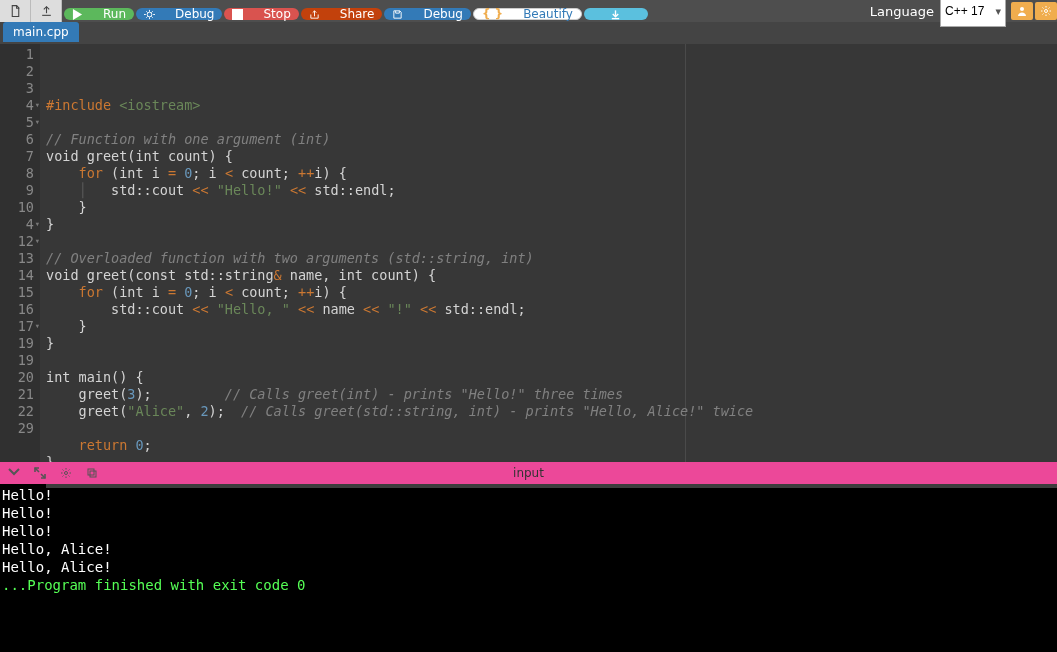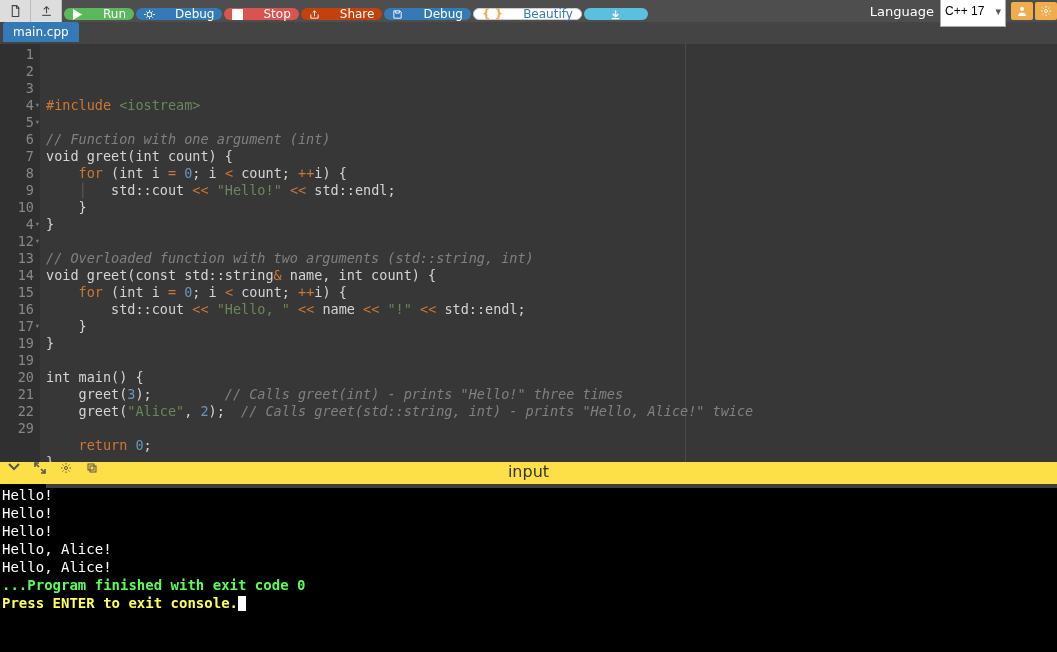--- a/index.html
+++ b/index.html
@@ -129,24 +129,25 @@
   .cm {color:#808080; font-style:italic;}
   .str{color:#6a8759;}
   .num{color:#6897bb;}
   .opc{color:#cc7832;}
   .pl {color:#d4d4d4;}
   .bottom-glow{height:17px;background:#3d3d3d;}
 
   
   .divider {
     height:22px;
-    background:#fde047;
+    background:#ec4899;
     display:flex;
+    align-items:center;
     color:#333;
-    font-size:16px;
+    font-size:12px;
     position:relative;
   }
   .divider .left-tools{
     display:flex; gap:14px; padding-left:8px; color:#555;
   }
   .divider .left-tools span{cursor:pointer;}
   .divider .input-label{
     position:absolute; left:50%; transform:translateX(-50%);
     font-weight:500;
   }
@@ -155,21 +156,21 @@
   .terminal{
     background:#000;
     color:#fff;
     font-family:"DejaVu Sans Mono","Menlo","Consolas",monospace;
     font-size:14px;
     line-height:18px;
     padding:2px 2px 0 2px;
     height:166px;
     white-space:pre;
   }
-  .term-green{color:#55ff55; font-weight:bold;}
+  .term-green{color:#55ff55; font-weight:normal;}
   .term-yellow{color:#ffff55; font-weight:bold;}
   .cursor{
     display:inline-block;width:8px;height:15px;background:#fff;vertical-align:text-bottom;
   }
 
   
   svg{display:block;}
 </style>
 </head>
 <body>
@@ -316,13 +317,13 @@
     <span>
       <svg width="12" height="12" viewBox="0 0 24 24" fill="none" stroke="#555" stroke-width="2">
           <rect x="8" y="8" width="12" height="12"></rect>
           <rect x="4" y="4" width="12" height="12"></rect>
         </svg>
     </span>
   </div>
   <div class="input-label">input</div>
 </div>
 
-<div class="terminal" id="terminal"><div>Hello!</div><div>Hello!</div><div>Hello!</div><div>Hello, Alice!</div><div>Hello, Alice!</div><div></div><div></div><div class="term-green">...Program finished with exit code 0</div><div><span class="term-yellow">Press ENTER to exit console.</span><span class="cursor"></span></div></div>
+<div class="terminal" id="terminal"><div>Hello!</div><div>Hello!</div><div>Hello!</div><div>Hello, Alice!</div><div>Hello, Alice!</div><div></div><div></div><div class="term-green">...Program finished with exit code 0</div></div>
 
 </body></html>

